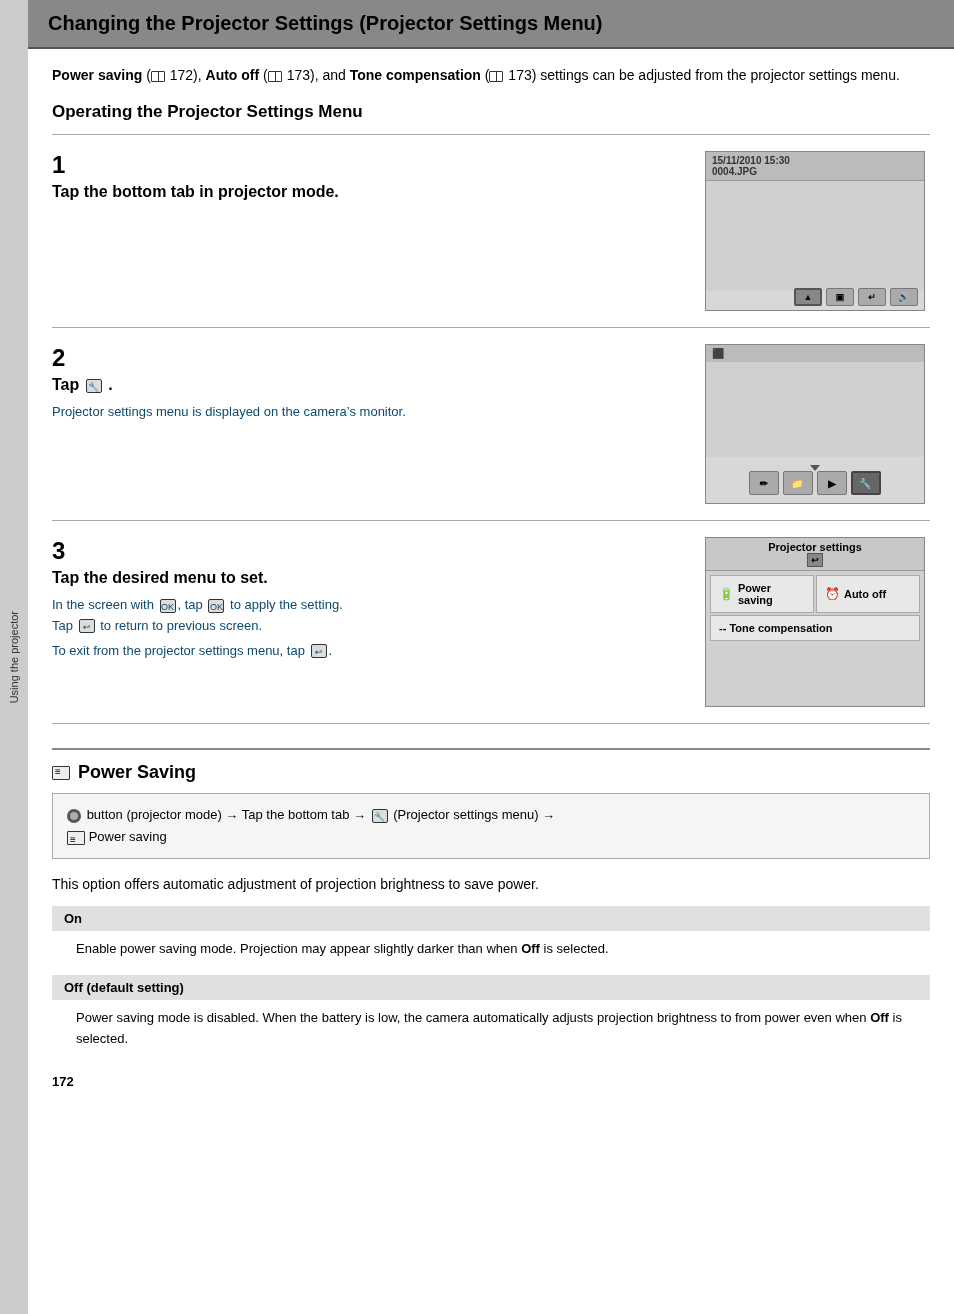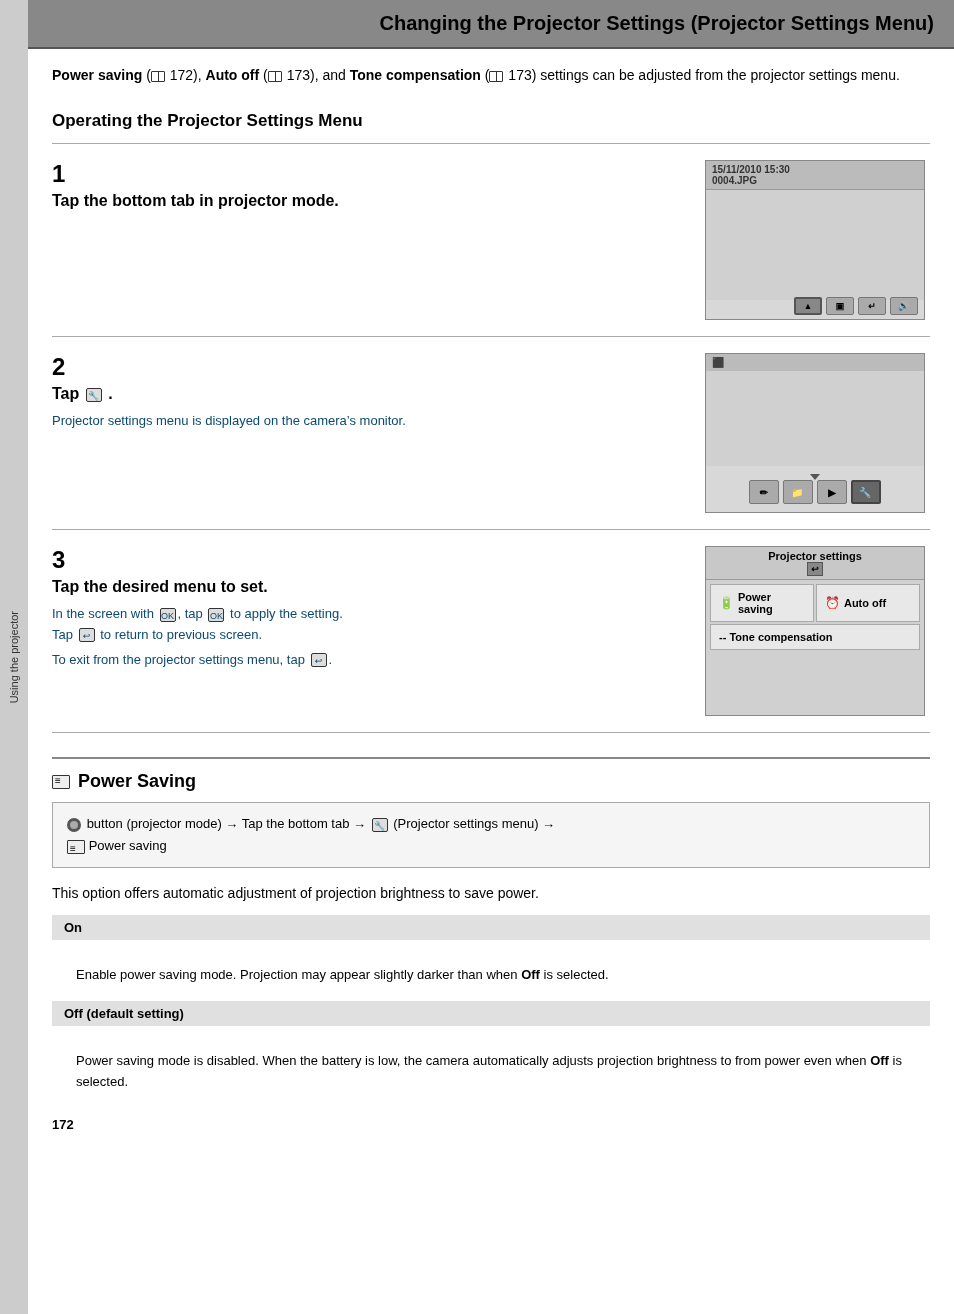--- a/index.html
+++ b/index.html
@@ -46,32 +46,31 @@
       background: #888;
       padding: 12px 20px 12px 20px;
       border-bottom: 2px solid #555;
     }
 
     .page-header h1 {
       font-size: 20px;
       font-weight: bold;
       color: #000;
       background: #888;
-      text-align: right;
     }
 
     
     .content-area {
       padding: 16px 24px;
     }
 
     .intro-text {
       font-size: 14px;
       line-height: 1.5;
-      margin-bottom: 25px;
+      margin-bottom: 16px;
     }
 
     .bold { font-weight: bold; }
 
     .section-heading {
       font-size: 17px;
       font-weight: bold;
       margin-bottom: 12px;
     }
 
@@ -303,21 +302,21 @@
       font-size: 14px;
       line-height: 1.6;
       margin-bottom: 10px;
     }
 
     .option-row {
       background: #e0e0e0;
       padding: 5px 12px;
       font-size: 13px;
       font-weight: bold;
-      margin-bottom: 17px;
+      margin-bottom: 0;
     }
 
     .option-desc {
       padding: 8px 24px;
       font-size: 13px;
       line-height: 1.6;
       margin-bottom: 8px;
     }
 
     

